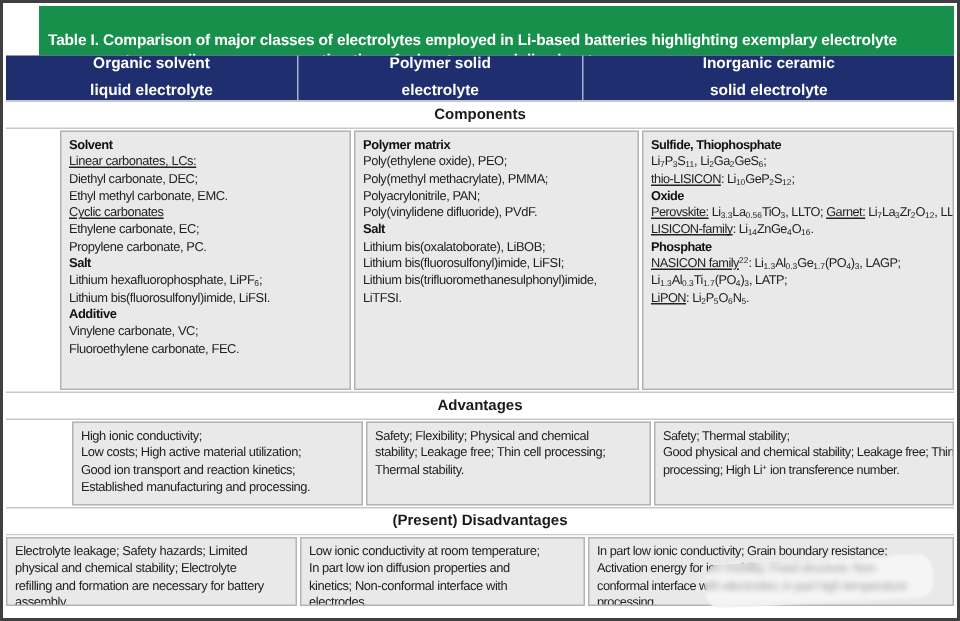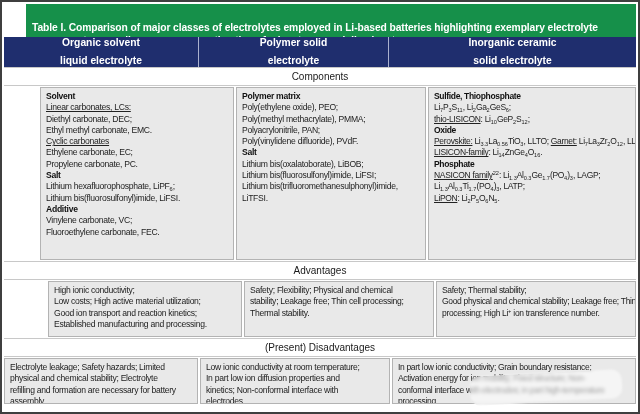--- a/index.html
+++ b/index.html
@@ -12,21 +12,21 @@
   .frame{position:relative;width:640px;height:414px;background:var(--framewhite);
     border:2px solid var(--outerborder);padding:2px;}
   .title-bar{background:var(--green);color:#fff;font-weight:bold;
     font-size:10.3px;line-height:12.8px;padding:18px 6px 4px;height:33px;overflow:hidden;
     letter-spacing:-0.1px;margin-left:22px;}
   .head-row{display:grid;grid-template-columns:194px 190px 1fr;background:var(--navy);
     color:#fff;height:30px;}
   .head-cell{display:flex;flex-direction:column;align-items:center;justify-content:space-between;
     font-weight:bold;font-size:10.3px;line-height:12px;text-align:center;}
   .head-cell + .head-cell{border-left:1px solid #aab1cf;}
-  .section-label{background:#fff;text-align:center;font-weight:normal;font-size:10px;
+  .section-label{background:#fff;text-align:center;font-weight:bold;font-size:10px;
     height:19px;line-height:18px;border-top:1px solid #c8c8c8;border-bottom:1px solid #c8c8c8;
     color:#1a1a1a;}
   .row{display:grid;grid-template-columns:194px 190px 1fr;gap:2px;background:#fff;padding:1px 0;}
   .row.components{height:175px;padding-left:36px;}
   .row.advantages{height:58px;padding-left:44px;}
   .row.disadvantages{height:48px;}
   .cell{background:var(--cellbg);border:1px solid var(--cellborder);
     padding:3px 5px;overflow:hidden;color:var(--ink);}
   .cell .line{font-size:8.6px;line-height:11.3px;white-space:nowrap;letter-spacing:-0.28px;}
   .cell.narrowtext .line{font-size:8.5px;letter-spacing:-0.33px;}

